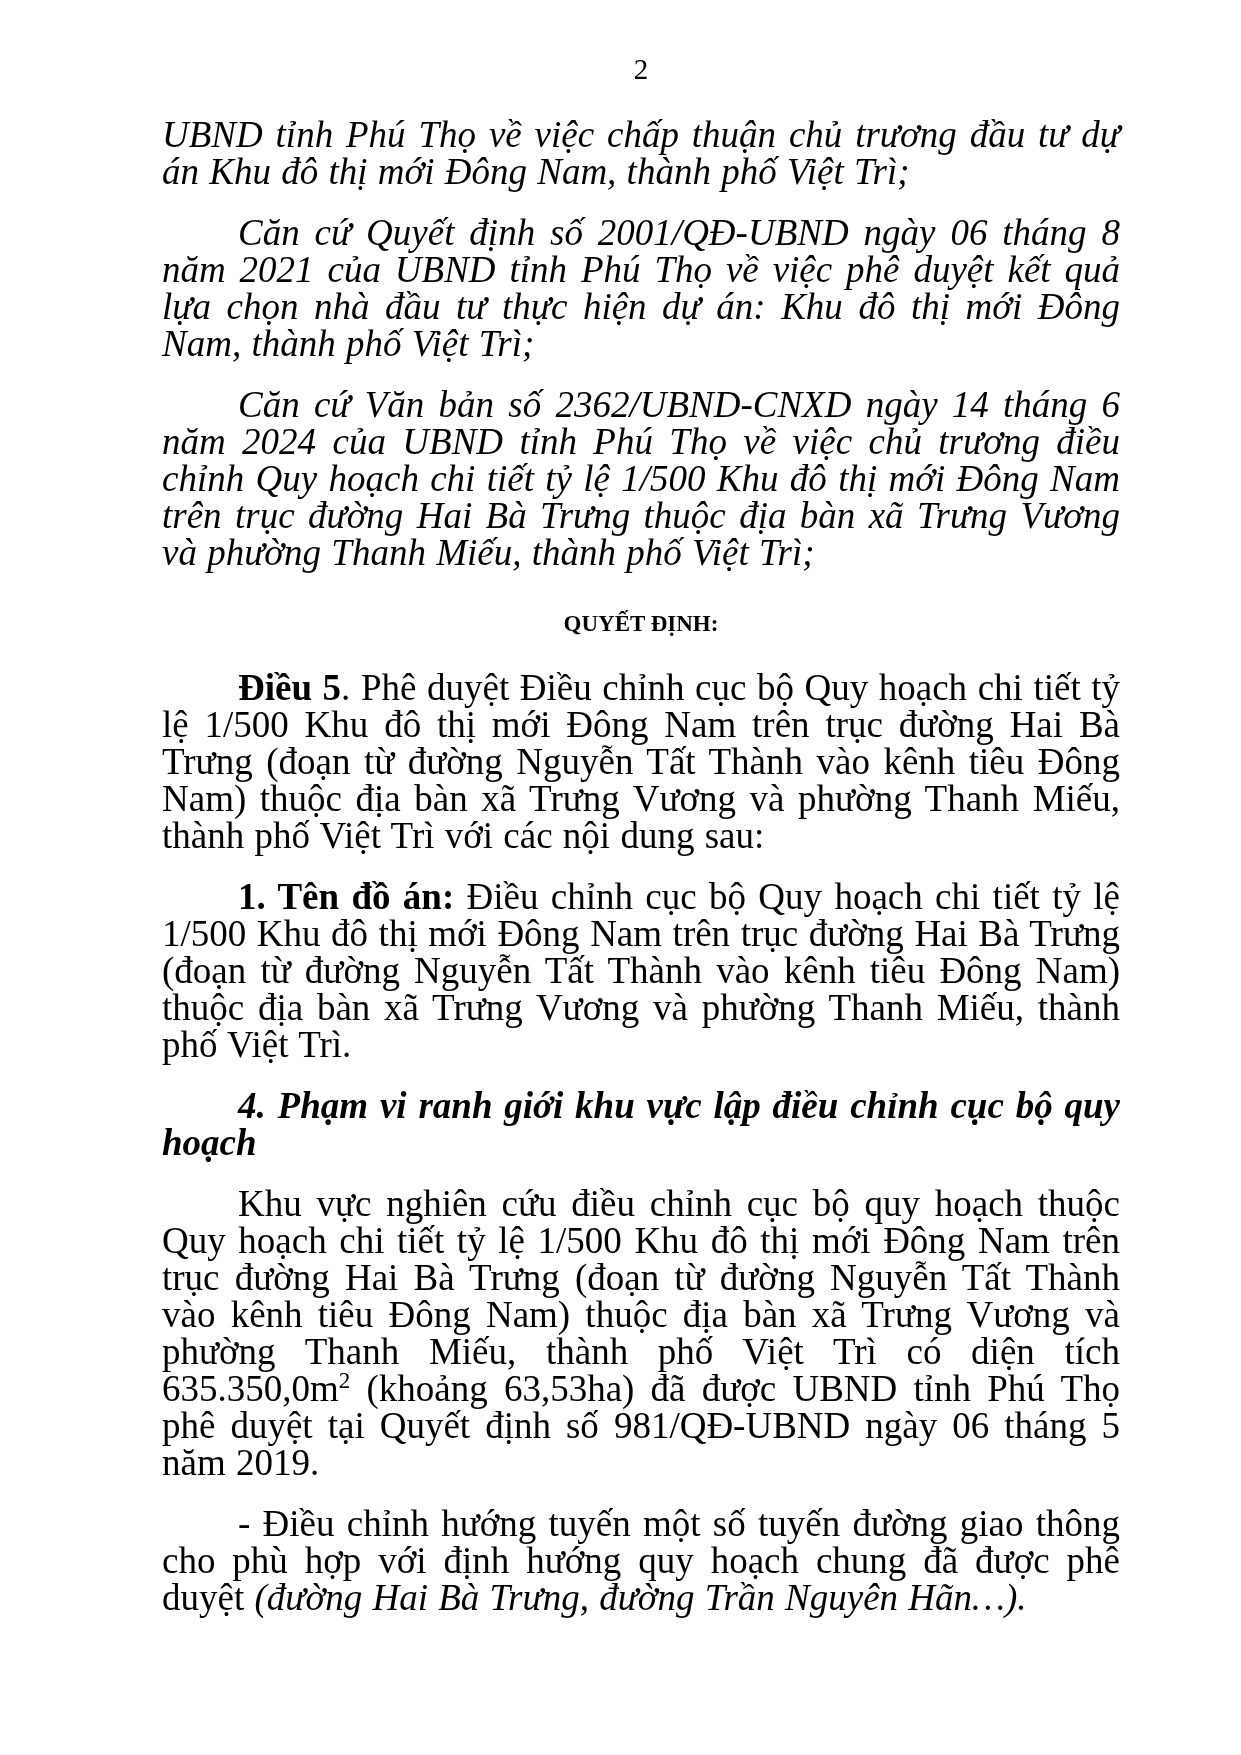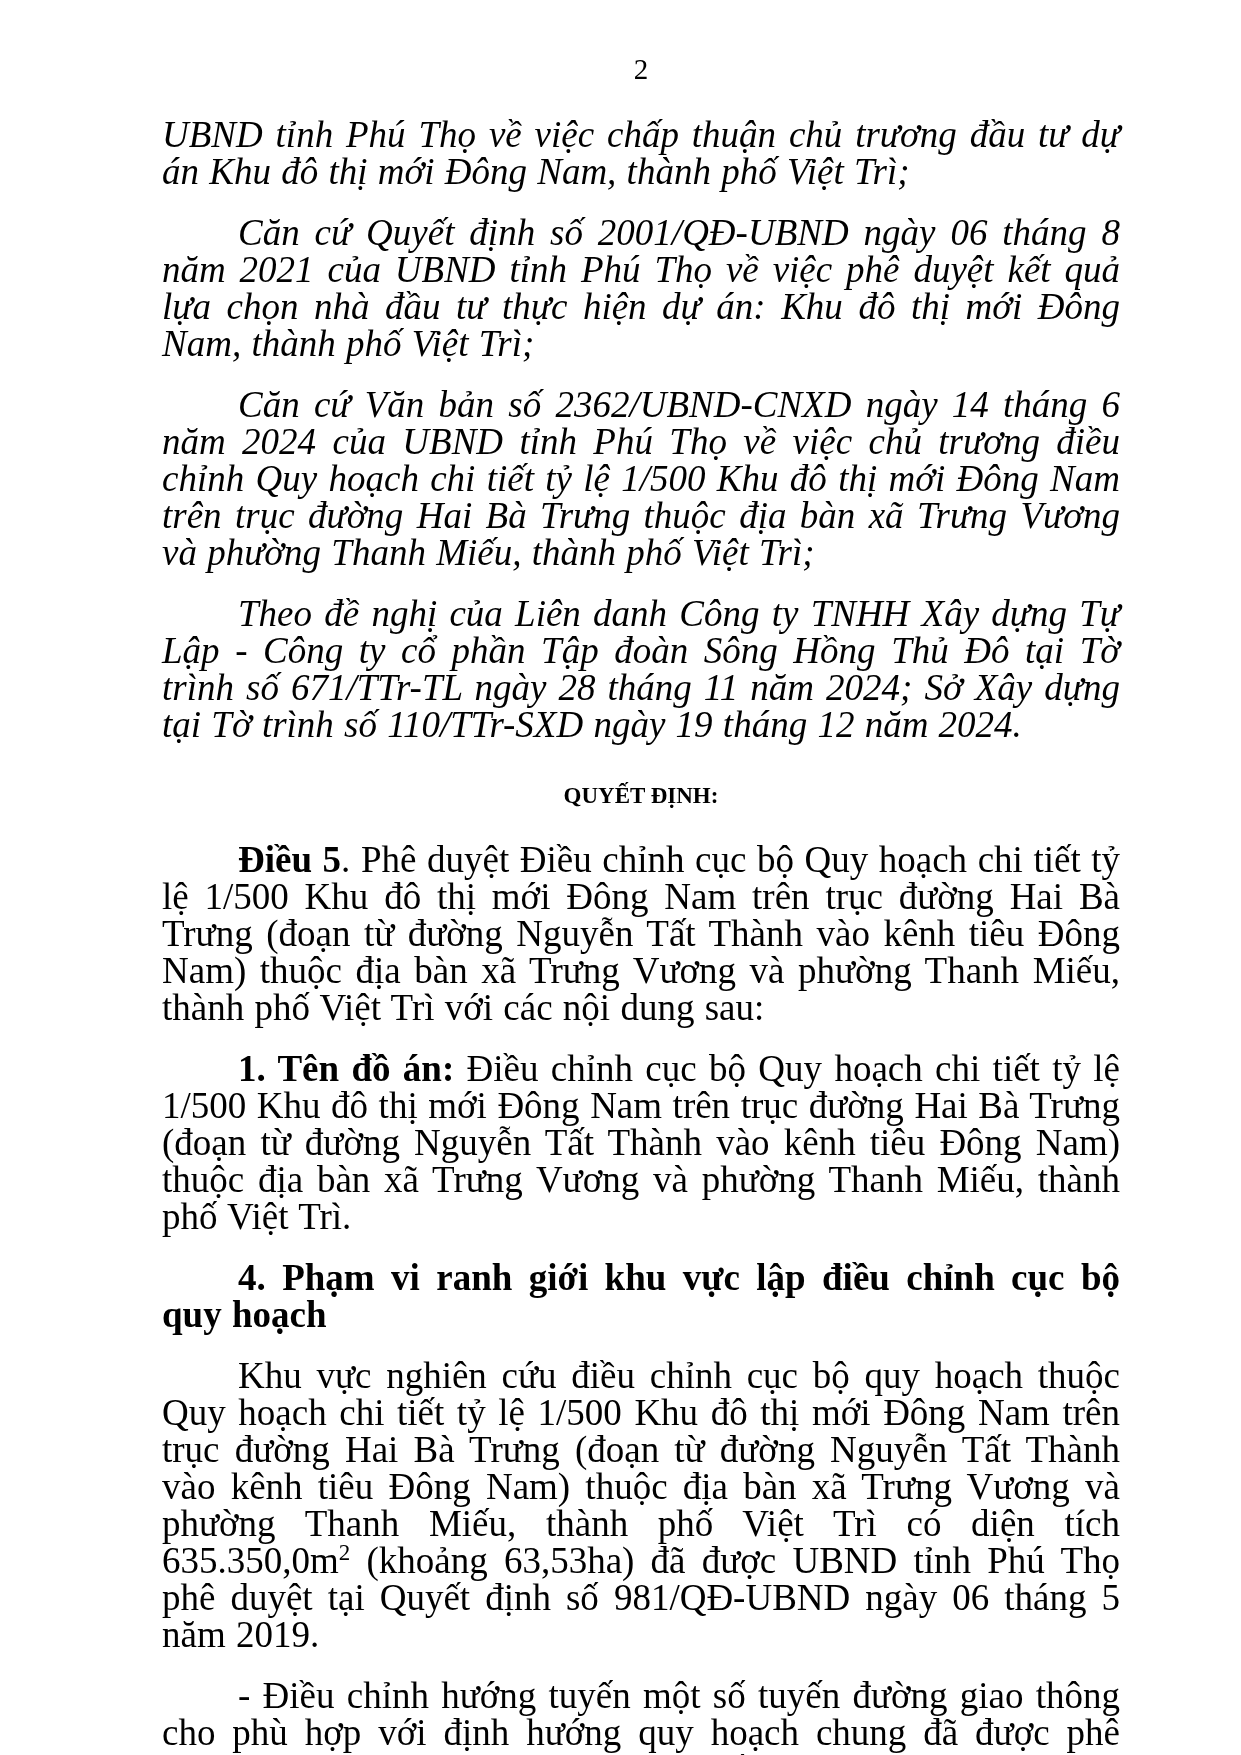--- a/index.html
+++ b/index.html
@@ -34,21 +34,21 @@
   }
   .para {
     font-size: 37px;
     line-height: 37px;
     margin: 0 0 10px 0;
     text-align: justify;
     word-spacing: 1px;
   }
   .indent { text-indent: 76px; margin-top: 24px; }
   .italic { font-style: italic; }
-  .bold { font-weight: bold; }
+  .bold { font-weight: bold; font-style: italic; }
   .center-heading {
     font-size: 23px;
     line-height: 38px;
     font-weight: bold;
     text-align: center;
     margin: 34px 0 26px 0;
   }
   sup {
     font-size: 0.62em;
     line-height: 0;
@@ -62,21 +62,20 @@
   <div class="content">
 
     <div class="page-number">2</div>
 
     <p class="para italic">UBND tỉnh Phú Thọ về việc chấp thuận chủ trương đầu tư dự án Khu đô thị mới Đông Nam, thành phố Việt Trì;</p>
 
     <p class="para italic indent">Căn cứ Quyết định số 2001/QĐ-UBND ngày 06 tháng 8 năm 2021 của UBND tỉnh Phú Thọ về việc phê duyệt kết quả lựa chọn nhà đầu tư thực hiện dự án: Khu đô thị mới Đông Nam, thành phố Việt Trì;</p>
 
     <p class="para italic indent">Căn cứ Văn bản số 2362/UBND-CNXD ngày 14 tháng 6 năm 2024 của UBND tỉnh Phú Thọ về việc chủ trương điều chỉnh Quy hoạch chi tiết tỷ lệ 1/500 Khu đô thị mới Đông Nam trên trục đường Hai Bà Trưng thuộc địa bàn xã Trưng Vương và phường Thanh Miếu, thành phố Việt Trì;</p>
 
-    <p class="para italic indent">Theo đề nghị của Liên danh Công ty TNHH Xây dựng Tự Lập - Công ty cổ phần Tập đoàn Sông Hồng Thủ Đô tại Tờ trình số 671/TTr-TL ngày 28 tháng 11 năm 2024; Sở Xây dựng tại Tờ trình số 110/TTr-SXD ngày 19 tháng 12 năm 2024.</p>
 
     <div class="center-heading">QUYẾT ĐỊNH:</div>
 
     <p class="para indent"><b>Điều 5</b><span>. Phê duyệt Điều chỉnh cục bộ Quy hoạch chi tiết tỷ lệ 1/500 Khu đô thị mới Đông Nam trên trục đường Hai Bà Trưng (đoạn từ đường Nguyễn Tất Thành vào kênh tiêu Đông Nam) thuộc địa bàn xã Trưng Vương và phường Thanh Miếu, thành phố Việt Trì với các nội dung sau:</span></p>
 
     <p class="para indent"><b>1. Tên đồ án:</b><span> Điều chỉnh cục bộ Quy hoạch chi tiết tỷ lệ 1/500 Khu đô thị mới Đông Nam trên trục đường Hai Bà Trưng (đoạn từ đường Nguyễn Tất Thành vào kênh tiêu Đông Nam) thuộc địa bàn xã Trưng Vương và phường Thanh Miếu, thành phố Việt Trì.</span></p>
 
 
 
     <p class="para indent bold">4. Phạm vi ranh giới khu vực lập điều chỉnh cục bộ quy hoạch</p>

